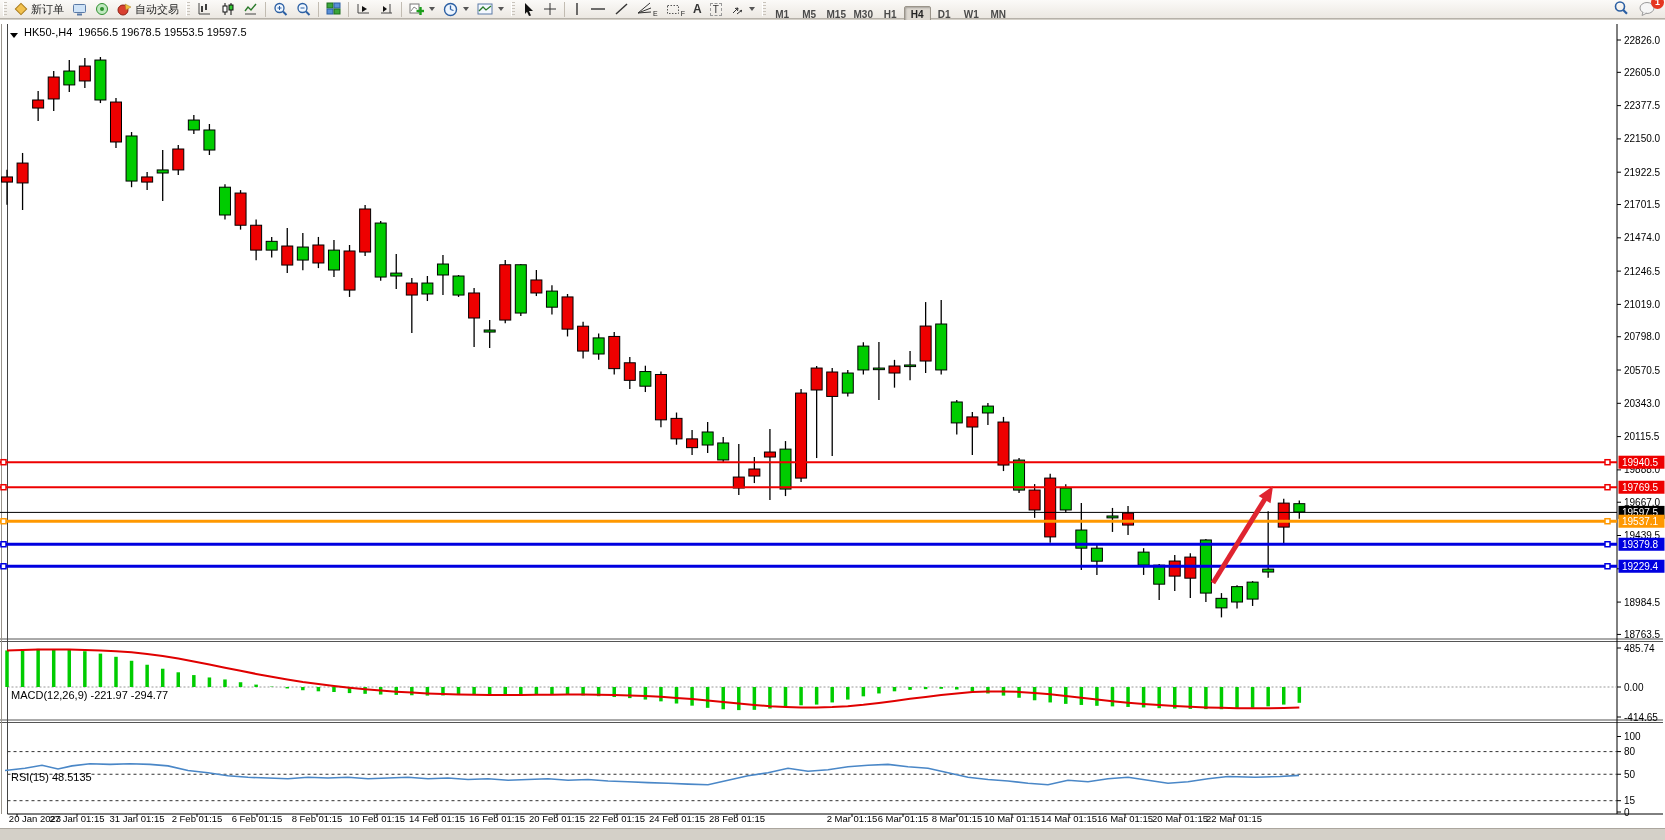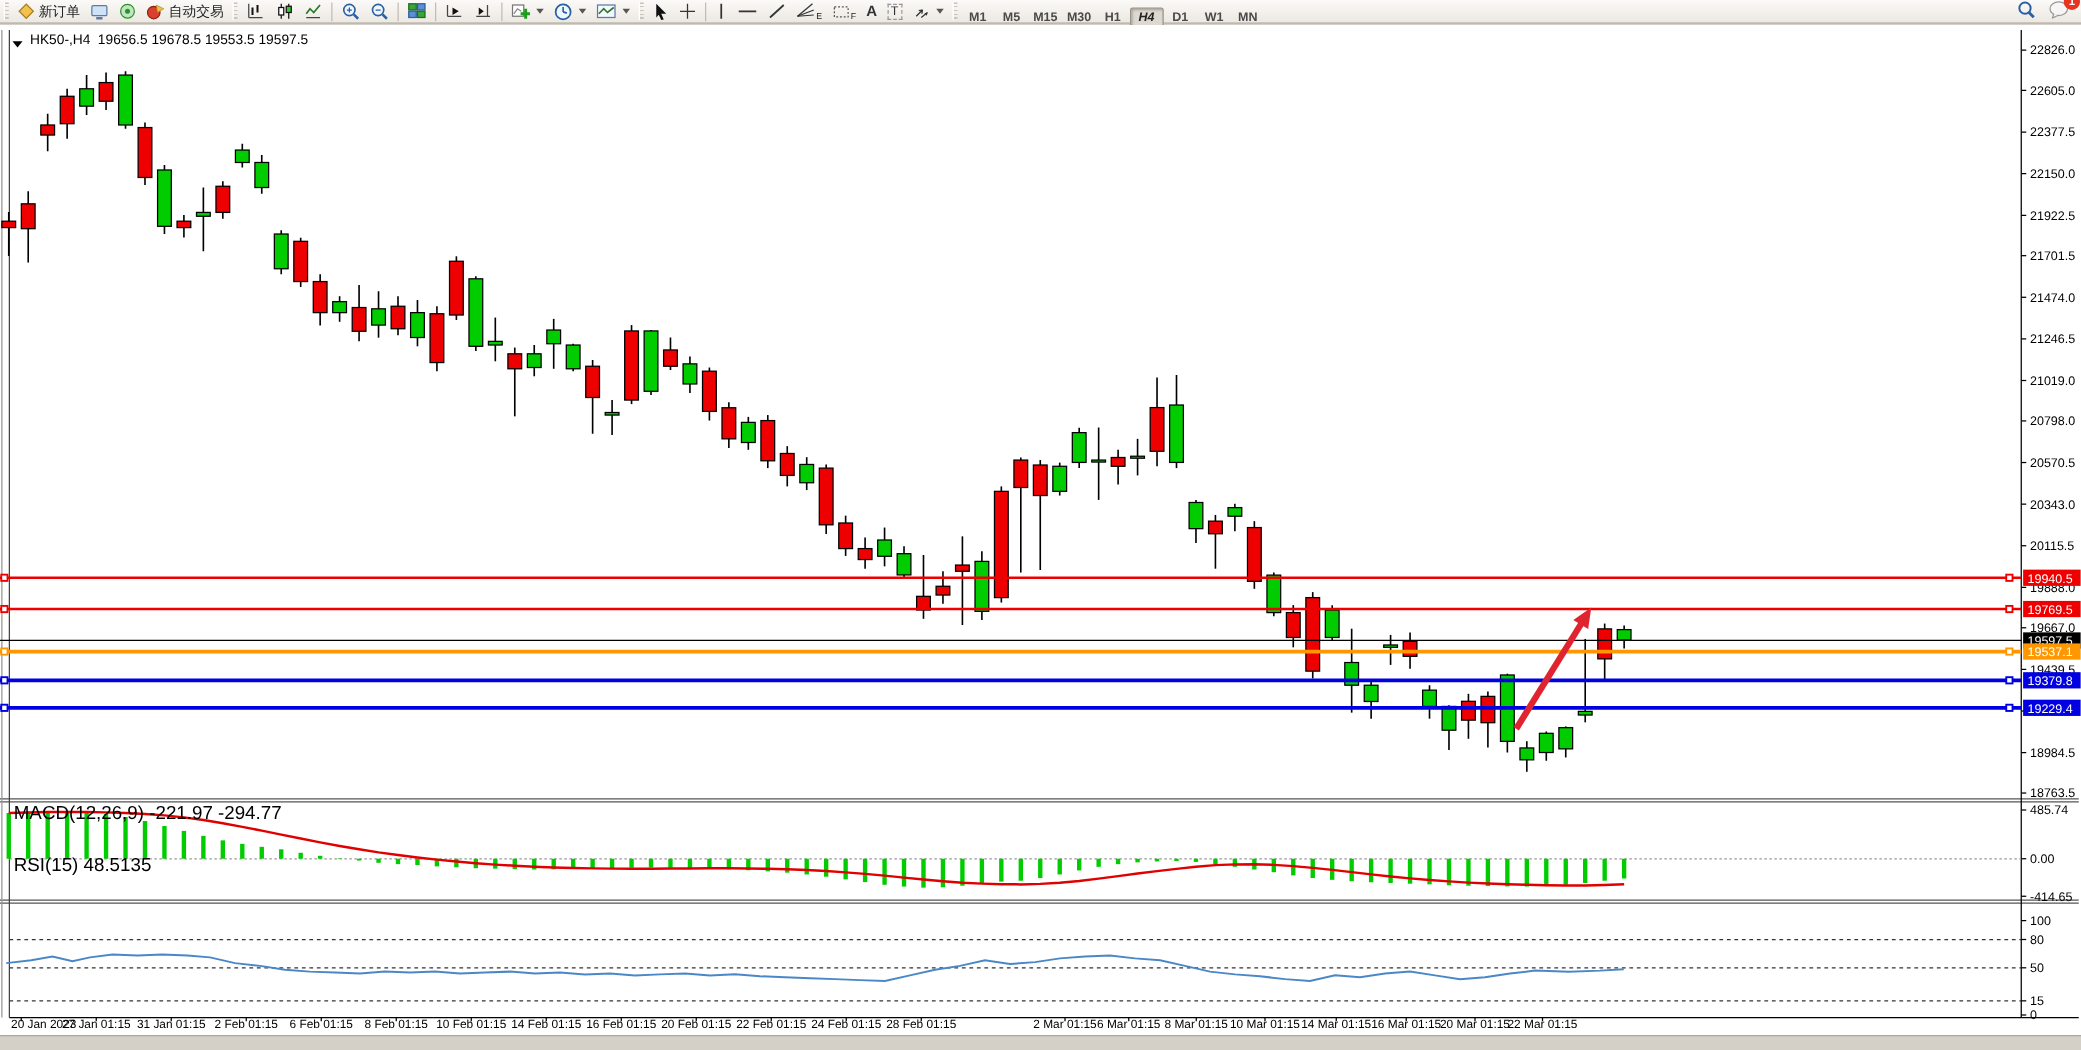--- a/index.html
+++ b/index.html
@@ -16,34 +16,34 @@
           border-left:1px solid #fff; }
   .vsep { width:1px; height:15px; background:#c2bcb2; margin:0 3px; }
   .tb { display:flex; align-items:center; gap:3px; height:17px; padding:0 3px;
         border:1px solid transparent; border-radius:2px; cursor:default; }
   .tb svg { display:block; }
   .caret { width:0; height:0; border-left:3px solid transparent; border-right:3px solid transparent;
            border-top:4px solid #555; margin-left:2px; }
   .tfbtn { width:27px; height:17px; display:flex; align-items:center; justify-content:center;
            font-size:10px; font-weight:bold; color:#4a4a4a; border:1px solid transparent;margin-top:10px; }
   .tfbtn.active { background:#ddd8d0; border:1px solid #9a948a; border-radius:2px;
-                  box-shadow:inset 1px 1px 2px rgba(0,0,0,.25); color:#222;font-style:italic; }
+                  box-shadow:inset 1px 1px 2px rgba(0,0,0,.25); color:#222; }
   .toolbar-right { margin-left:auto; display:flex; align-items:center; padding-right:8px; gap:10px; }
   .badge { position:absolute; top:-5px; right:-7px; min-width:13px; height:13px; border-radius:7px;
            background:#e53520; color:#fff; font-size:9px; font-weight:bold; text-align:center;
            line-height:13px; padding:0 2px; }
   .bubble-wrap { position:relative; }
   
   .chartwin { position:absolute; left:0; top:20px; width:1665px; height:812px; background:#b91c1c;padding-left:44px; }
   #chart-svg { position:absolute; left:0; top:0; }
   .chart-title { position:absolute; left:10px; top:6px; font-size:11px; color:#000;
                  display:flex; align-items:flex-end; gap:6px; white-space:pre; }
   .dd-icon { width:0; height:0; border-left:4px solid transparent; border-right:4px solid transparent;
              border-top:5px solid #000; display:inline-block; }
-  .ind-label { position:absolute; font-size:15px; color:#000; white-space:pre; }
+  .ind-label { position:absolute; font-size:11px; color:#000; white-space:pre;margin-top:47px; }
   .bottom-strip { position:absolute; left:0; top:828px; width:1665px; height:12px;
                   background:#d4d0c8; border-top:1px solid #aba69e; }
   text { font-family:"Liberation Sans", sans-serif; }
 </style>
 </head>
 <body>
 
 <div class="toolbar">
   <div class="tgroup">
     <i class="grip"></i>
@@ -717,15 +717,15 @@
         <line x1="1213" y1="563" x2="1267.7394725209217" y2="474.50451942450974" stroke="#df2430" stroke-width="5"></line>
         <polygon points="1273,466 1270.5363196306319,483.2896003145703 1258.6299924363182,475.92486184386087" fill="#df2430"></polygon>
       </g>
     </svg>
   <div class="chart-title">
     <span class="dd-icon"></span>
     <span>HK50-,H4</span>
     <span>19656.5 19678.5 19553.5 19597.5</span>
   </div>
   <div class="ind-label" style="left:11px; top:622px;">MACD(12,26,9) -221.97 -294.77</div>
-  <div class="ind-label" style="left:11px; top:664px;">RSI(15) 48.5135</div>
+  <div class="ind-label" style="left:11px; top:704px;">RSI(15) 48.5135</div>
 </div>
 <div class="bottom-strip"></div>
 
 </body></html>

